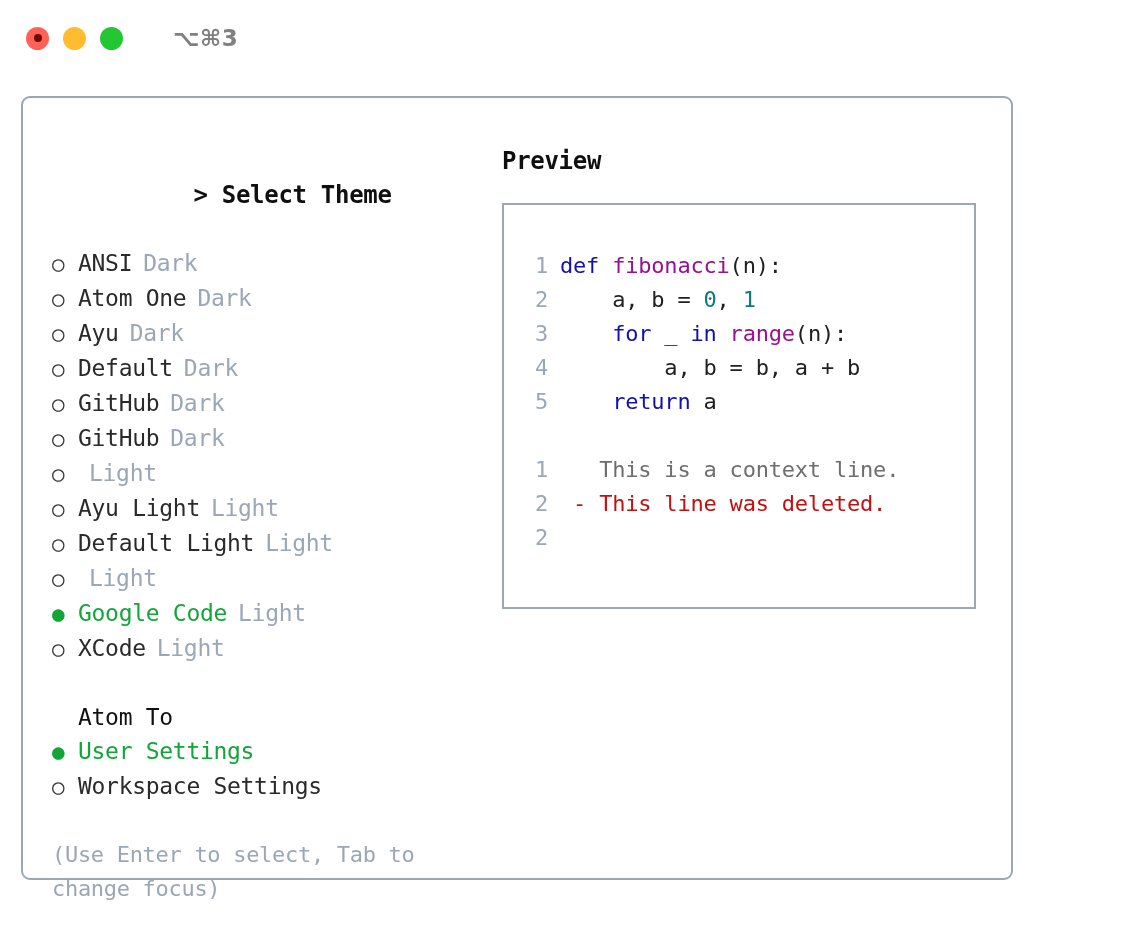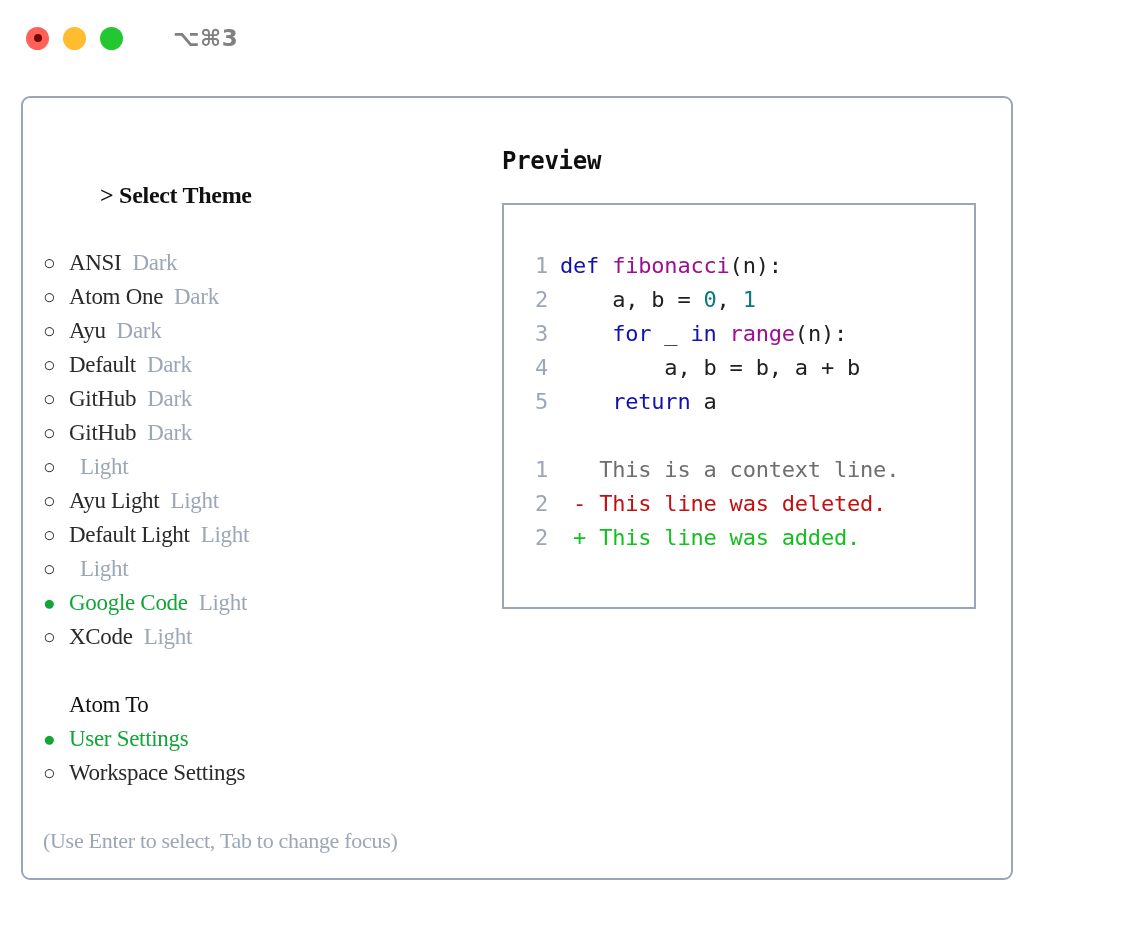--- a/index.html
+++ b/index.html
@@ -84,24 +84,23 @@
 
   .panel-inner {
     position: relative;
     width: 100%;
     height: 100%;
   }
 
   
   .left-col {
     position: absolute;
-    left: 20px;
+    left: 29px;
     top: 46px;
     width: 450px;
-    font-family: Liberation Serif, serif;
   }
 
   .section-title {
     font-size: 24px;
     font-weight: 700;
     color: #101010;
     line-height: 34px;
     white-space: pre;
     letter-spacing: -0.3px;
   }
@@ -259,20 +258,20 @@
               <div class="code-line"><span class="ln">1</span><span class="code-text"><span class="tok-kw">def </span><span class="tok-fn">fibonacci</span><span class="tok-plain">(n):</span></span></div>
               <div class="code-line"><span class="ln">2</span><span class="code-text"><span class="tok-plain">    a, b = </span><span class="tok-num">0</span><span class="tok-plain">, </span><span class="tok-num">1</span></span></div>
               <div class="code-line"><span class="ln">3</span><span class="code-text"><span class="tok-plain">    </span><span class="tok-kw">for</span><span class="tok-plain"> _ </span><span class="tok-kw">in</span><span class="tok-plain"> </span><span class="tok-fn">range</span><span class="tok-plain">(n):</span></span></div>
               <div class="code-line"><span class="ln">4</span><span class="code-text"><span class="tok-plain">        a, b = b, a + b</span></span></div>
               <div class="code-line"><span class="ln">5</span><span class="code-text"><span class="tok-plain">    </span><span class="tok-kw">return</span><span class="tok-plain"> a</span></span></div>
             </div>
           <div class="diff-gap"></div>
           <div id="diff-block">
               <div class="code-line"><span class="ln">1</span><span class="diff-ctx">   This is a context line.</span></div>
               <div class="code-line"><span class="ln">2</span><span class="diff-del"> - This line was deleted.</span></div>
-              <div class="code-line"><span class="ln">2</span><span class="diff-add"> + This line was added.</span></div>
+              <div class="code-line"><span class="ln">2</span></div>
             </div>
         </div>
       </div>
 
     </div>
   </div>
 </div>
 
 </body></html>

